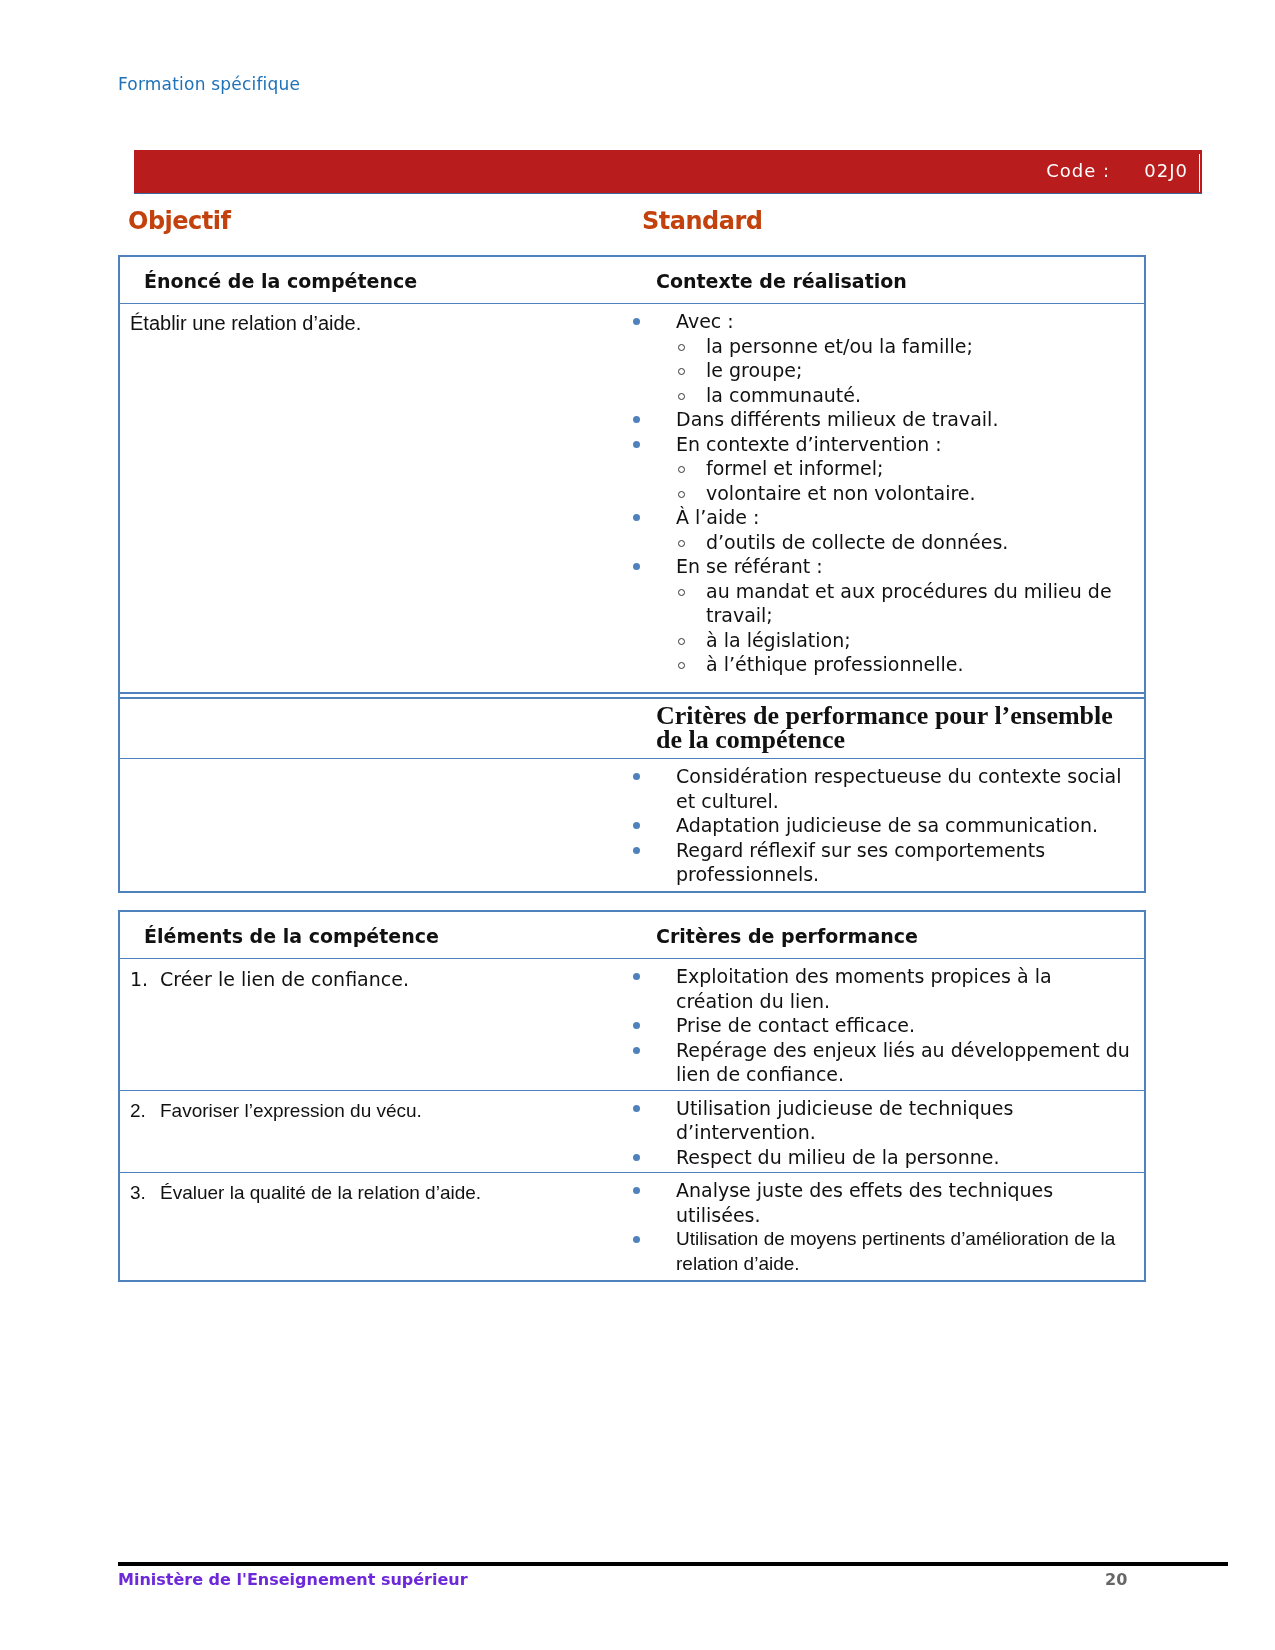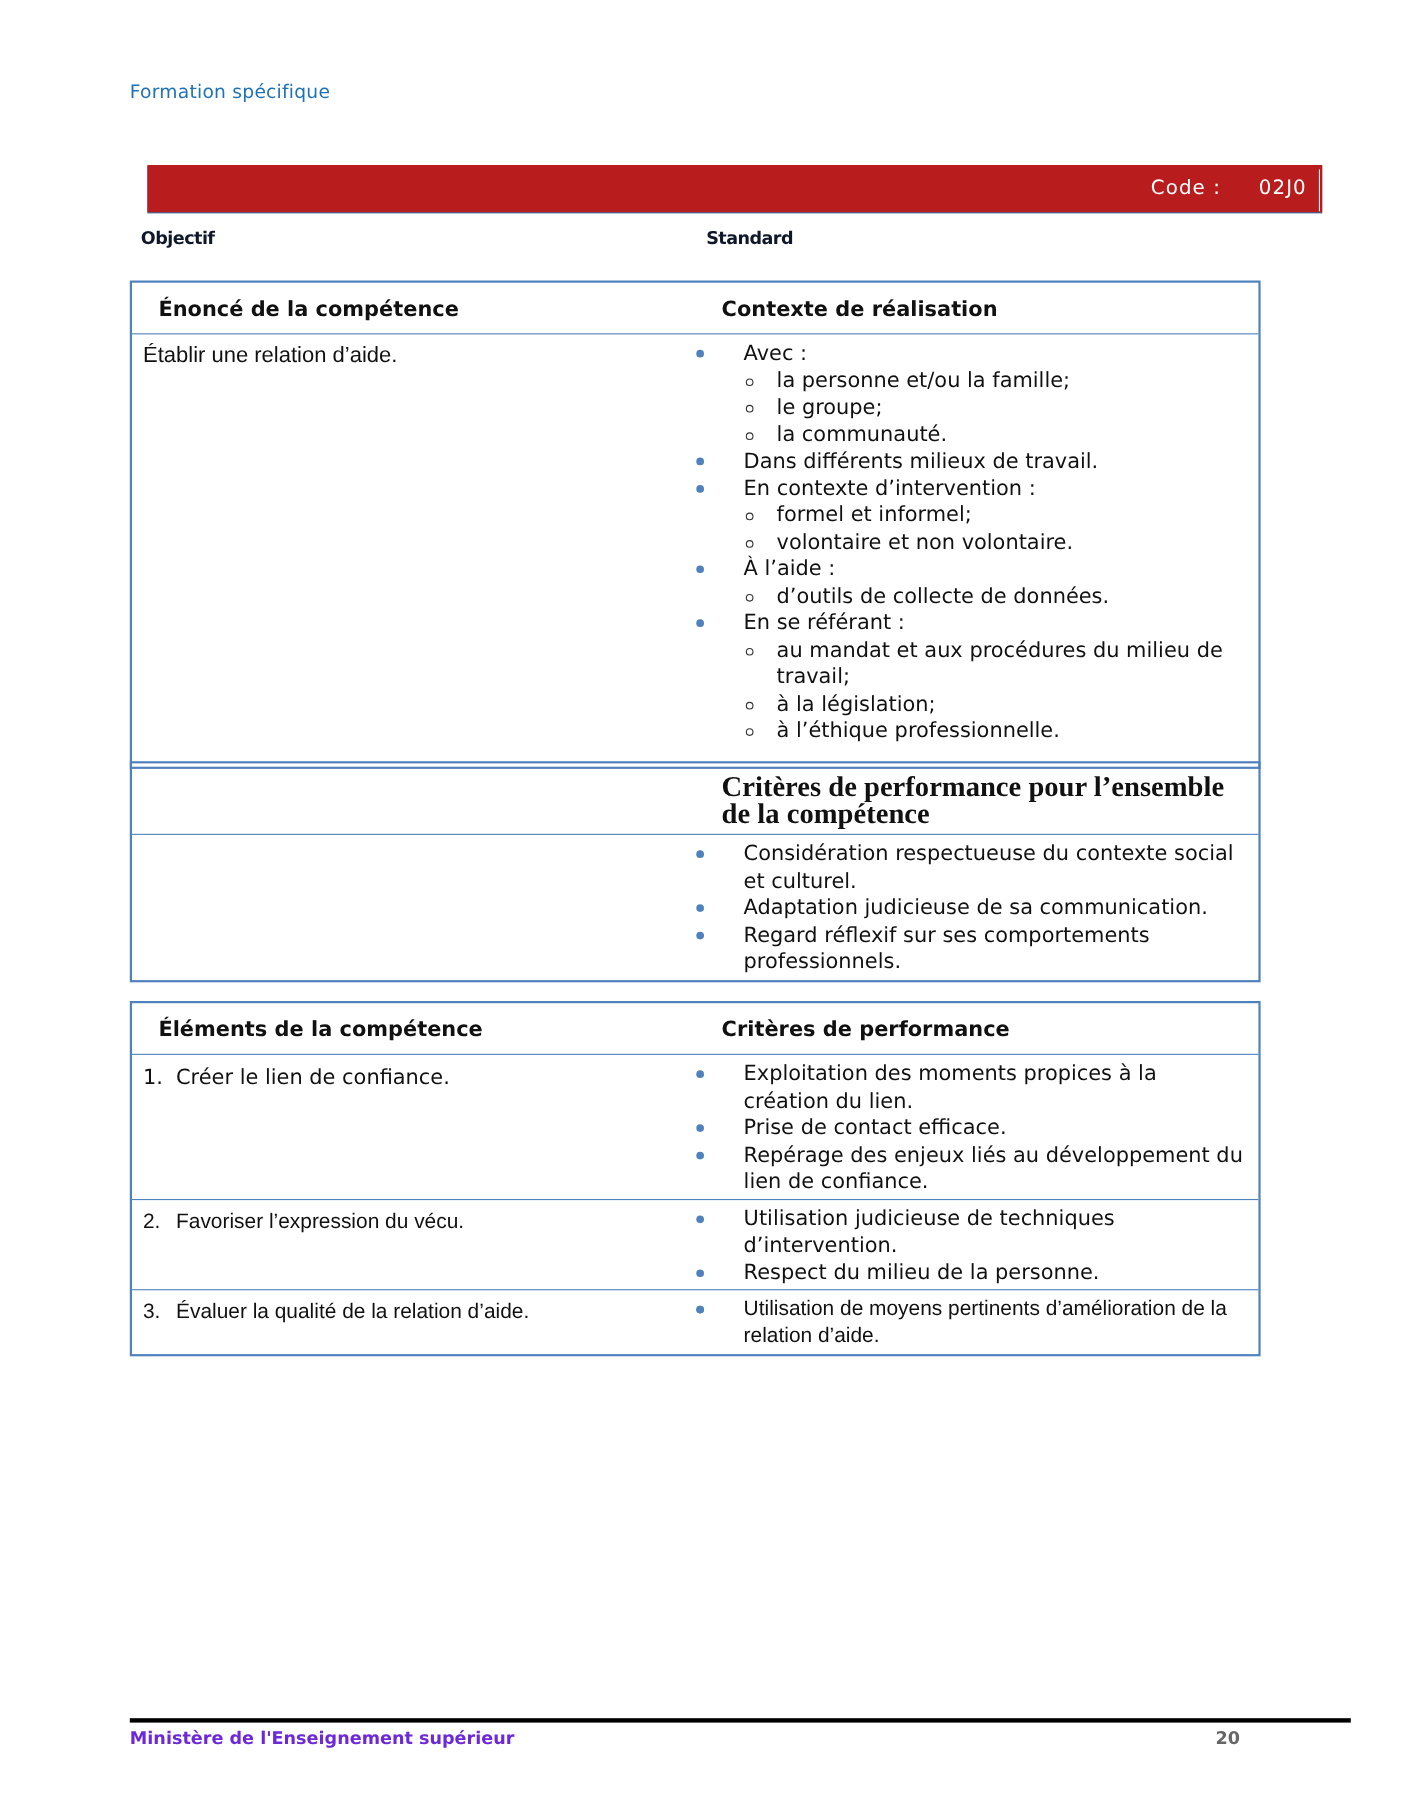--- a/index.html
+++ b/index.html
@@ -19,21 +19,21 @@
   .code-bar .code-label {
     position: absolute; right: 92px; top: 10px; color: #ffffff; font-size: 18px; letter-spacing: 1px;
   }
   .code-bar .code-value {
     position: absolute; right: 14px; top: 10px; color: #ffffff; font-size: 18px; letter-spacing: 1px;
   }
   .code-bar .code-sep {
     position: absolute; right: 2px; top: 4px; width: 1px; height: 38px; background: #ffffff;
   }
   .section-heading {
-    position: absolute; top: 207px; font-size: 16px; font-weight: bold; color: #0f172a;
+    position: absolute; top: 207px; font-size: 24px; font-weight: bold; color: #c2410c;
     font-family: "DejaVu Sans", sans-serif; letter-spacing: -0.5px;
   }
   .table-box {
     position: absolute; left: 118px; width: 1024px;
     border: 2px solid #4f81bd; box-sizing: content-box;
   }
   .row { display: flex; border-top: 1px solid #4f81bd; }
   .row:first-child { border-top: none; }
   .col-left { width: 512px; padding: 0 10px; box-sizing: border-box; }
   .col-right { width: 512px; padding: 0 10px 0 0; box-sizing: border-box; }
@@ -183,21 +183,21 @@
   </div>
 
   <div class="row">
     <div class="col-left" style="padding-top:8px;">
       <div class="numbered arial">
         <span class="num">3.</span><span>Évaluer la qualité de la relation d’aide.</span>
       </div>
     </div>
     <div class="col-right" style="padding-top:5px; padding-bottom:4px;">
       <ul class="bullets">
-        <li><span class="dot"></span></li>
+        <li><span class="dot"></span><span>Analyse juste des effets des techniques utilisées.</span></li>
         <li class="arial"><span class="dot"></span><span>Utilisation de moyens pertinents d’amélioration de la relation d’aide.</span></li>
       </ul>
     </div>
   </div>
 </div>
 
 <div class="footer-rule"></div>
 <div class="footer-left">Ministère de l'Enseignement supérieur</div>
 <div class="footer-right">20</div>
 

